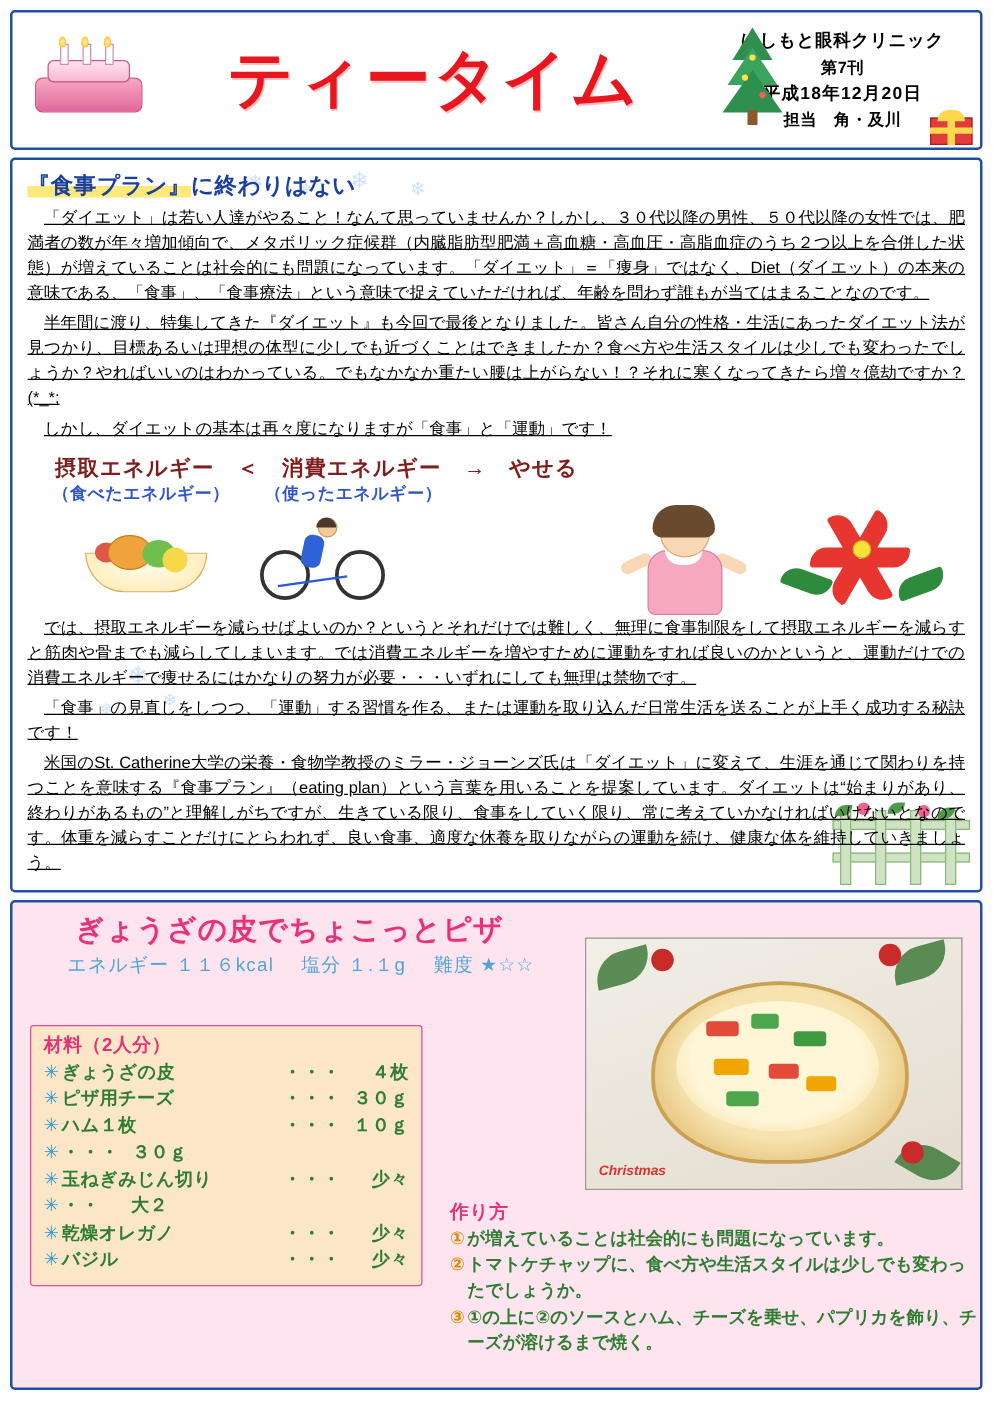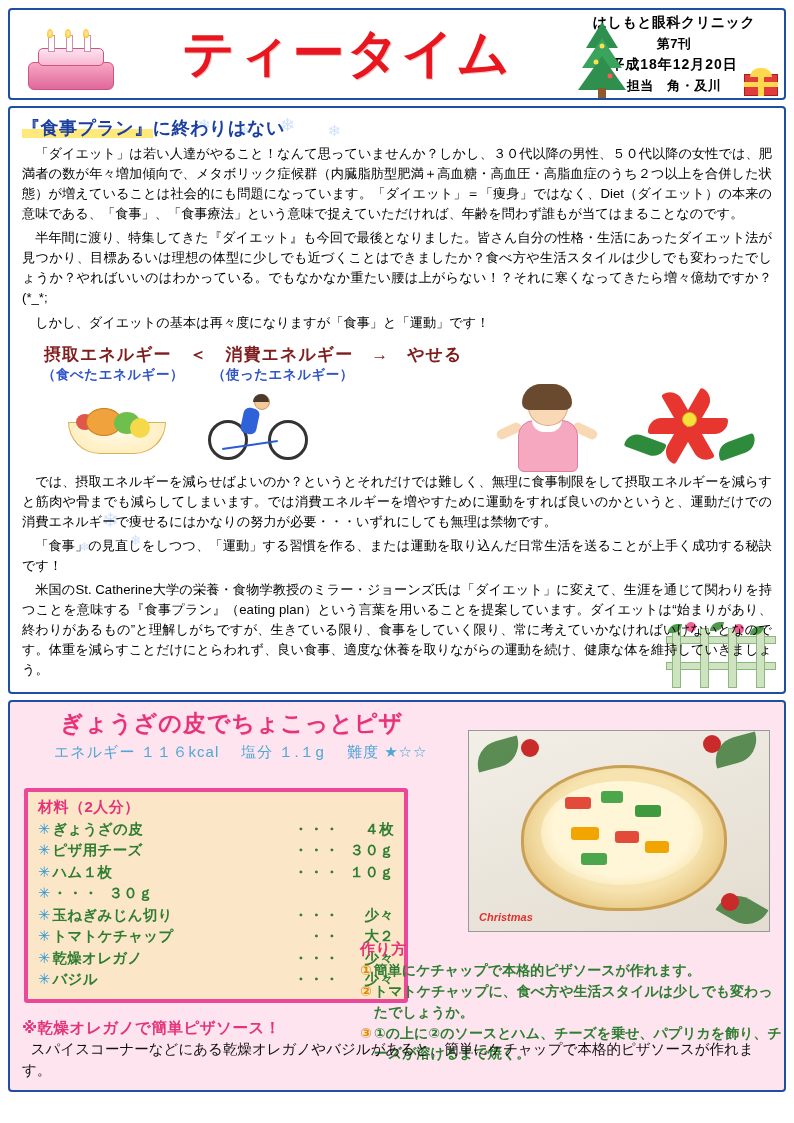--- a/index.html
+++ b/index.html
@@ -19,21 +19,21 @@
     position: relative;
     width: 794px;
     height: 1123px;
     box-sizing: border-box;
     padding: 8px;
   }
 
   
   .masthead {
     position: relative;
-    height: 92px;
+    height: 112px;
     border: 2px solid #1e4fa0;
     border-radius: 4px;
     box-sizing: border-box;
     display: flex;
     align-items: stretch;
     background: #ffffff;
     overflow: hidden;
   }
   .masthead-left {
     width: 120px;
@@ -138,20 +138,21 @@
     background: linear-gradient(transparent 55%, #ffe97a 55%);
   }
   p.body {
     font-size: 13.2px;
     line-height: 1.52;
     margin: 4px 0 0 0;
     text-align: justify;
     text-indent: 1em;
     position: relative;
     z-index: 3;
+    text-decoration: underline;
   }
   .energy-line {
     margin: 10px 0 0 0;
     font-size: 17px;
     font-weight: bold;
     color: #7f1d1d;
     letter-spacing: 1px;
     text-align: left;
     padding-left: 22px;
     position: relative;
@@ -263,24 +264,24 @@
     margin-top: 4px;
     font-size: 15px;
     font-weight: normal;
     color: #4ea6d6;
     letter-spacing: 1px;
   }
   .nutri .val { color: #4ea6d6; }
   .ingredients {
     position: absolute;
     left: 14px;
-    top: 86px;
-    width: 384px;
+    top: 98px;
+    width: 314px;
     background: #fbe6c8;
-    border: 4px solid #ec4899;
+    border: 1px solid #ec4899;
     border-radius: 3px;
     padding: 6px 10px 8px 10px;
     box-sizing: border-box;
   }
   .ing-head {
     color: #e5337a;
     font-weight: bold;
     font-size: 15px;
     margin-bottom: 2px;
     letter-spacing: 0.5px;
@@ -537,21 +538,20 @@
         <span class="amt">３０ｇ</span>
       </div>
       <div class="ing-row">
         <span class="star">✳</span>
         <span class="nm">玉ねぎみじん切り</span>
         <span class="dots">・・・</span>
         <span class="amt">少々</span>
       </div>
       <div class="ing-row">
         <span class="star">✳</span>
-        <span class="nm">トマトケチャップ</span>
         <span class="dots">・・</span>
         <span class="amt">大２</span>
       </div>
       <div class="ing-row">
         <span class="star">✳</span>
         <span class="nm">乾燥オレガノ</span>
         <span class="dots">・・・</span>
         <span class="amt">少々</span>
       </div>
       <div class="ing-row">
@@ -579,31 +579,27 @@
       <div class="topping" style="left:146px; top:100px; width:24px; height:12px; background:#e24b3a;"></div>
       <div class="topping" style="left:176px; top:110px; width:24px; height:12px; background:#f0a500;"></div>
       <div class="topping" style="left:112px; top:122px; width:26px; height:12px; background:#4ca64c;"></div>
       <div class="cap">Christmas</div>
     </div>
 
     <div class="method">
       <div class="method-head">作り方</div>
       <div class="step">
         <span class="num">①</span>
-        <span>簡単にケチャップで本格的ピザソースが作れます。</span>
+        <span>が増えていることは社会的にも問題になっています。</span>
       </div>
       <div class="step">
         <span class="num">②</span>
         <span>トマトケチャップに、食べ方や生活スタイルは少しでも変わったでしょうか。</span>
       </div>
       <div class="step">
         <span class="num">③</span>
         <span>①の上に②のソースとハム、チーズを乗せ、パプリカを飾り、チーズが溶けるまで焼く。</span>
       </div>
     </div>
 
-    <div class="note">
-      <div class="note-head">※乾燥オレガノで簡単ピザソース！</div>
-      <div class="note-body">スパイスコーナーなどにある乾燥オレガノやバジルがあると、簡単にケチャップで本格的ピザソースが作れます。</div>
-    </div>
   </div>
 
 </div>
 
 </body></html>

